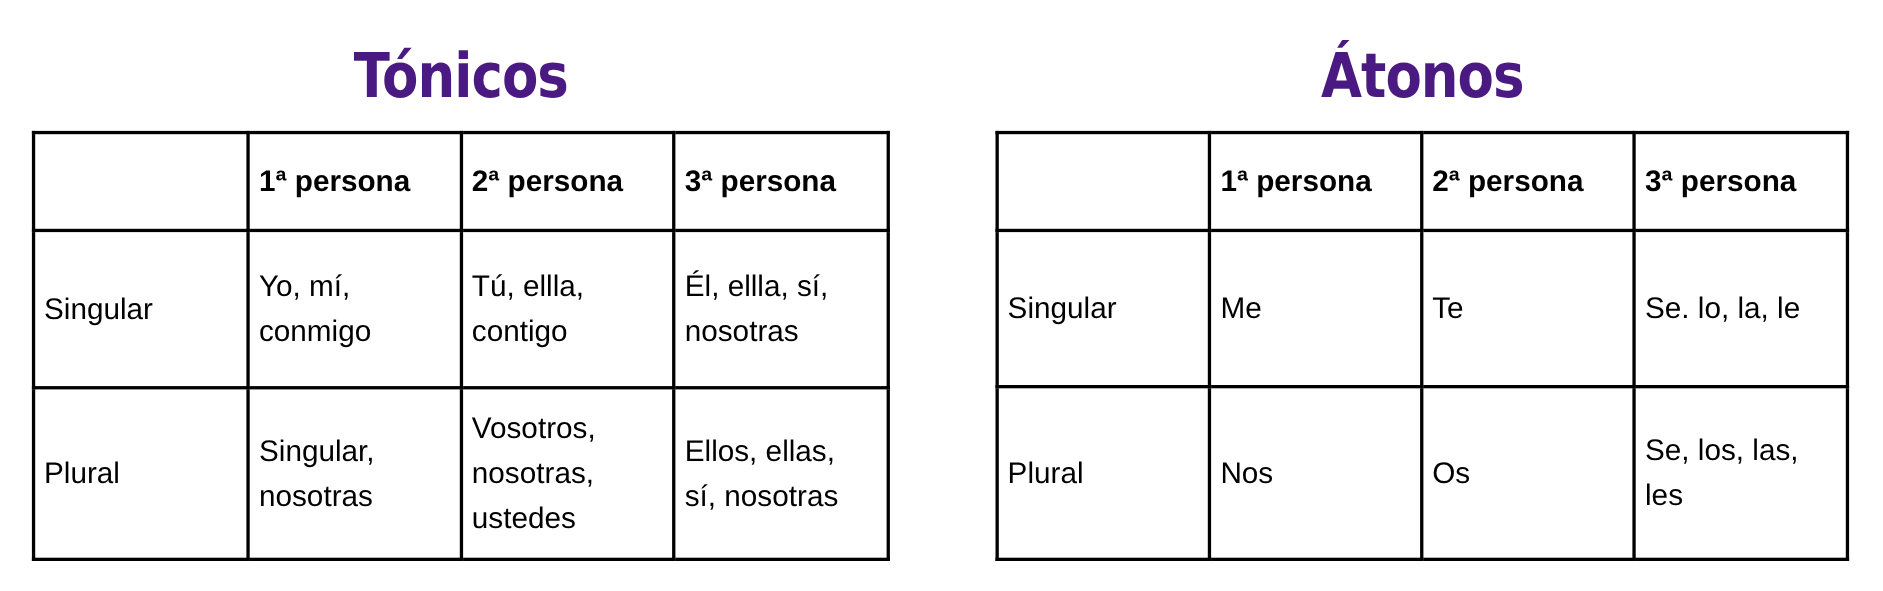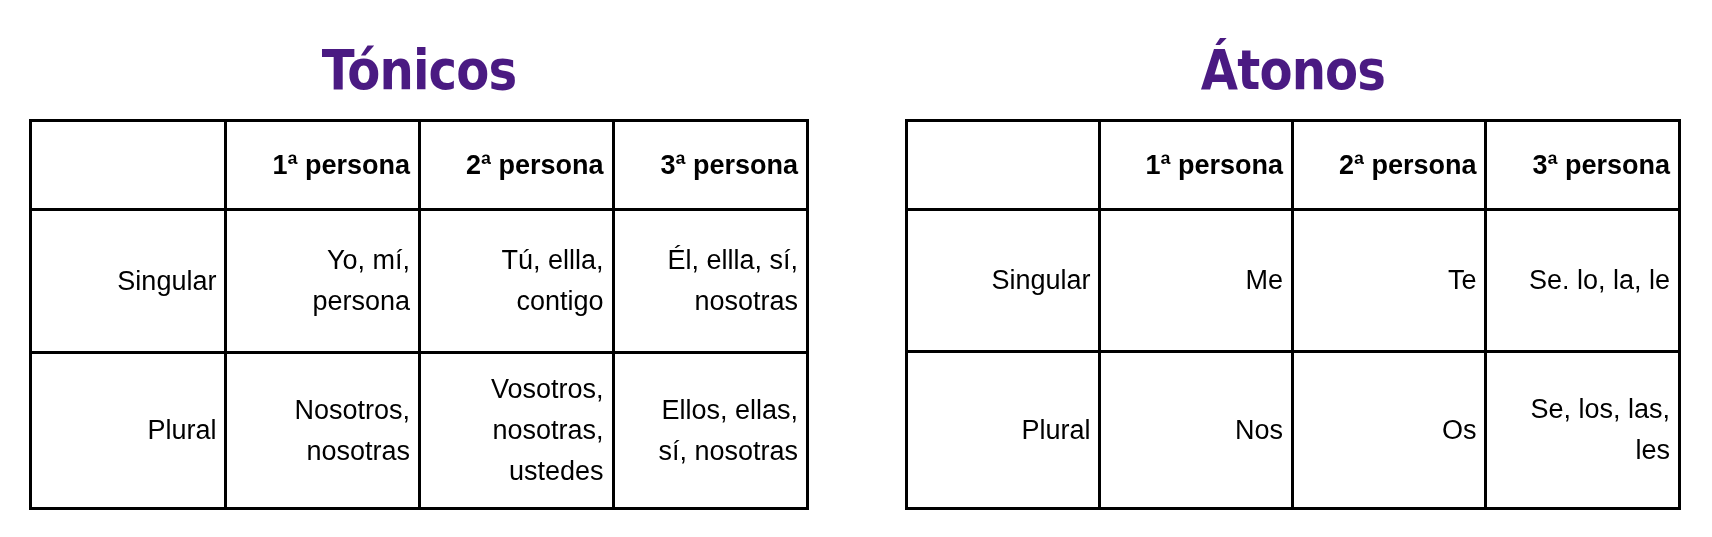--- a/index.html
+++ b/index.html
@@ -9,21 +9,21 @@
       position: absolute; top: 32px; left: 0; right: 0; text-align: center;
       font-family: "DejaVu Sans", sans-serif; font-weight: bold;
       font-size: 56px; letter-spacing: -1px; line-height: 76px;
       transform: scaleX(0.86);
     }
     table.grid {
       position: absolute; top: 119px; left: 0;
       border-collapse: collapse; table-layout: fixed;
     }
     table.grid td {
-      border: 3px solid #000; text-align: right; vertical-align: middle;
+      border: 3px solid #000; text-align: left; vertical-align: middle;
       font-size: 27px; line-height: 41px; padding: 14px 8px;
     }
     table.grid td.hdr { font-weight: bold; font-size: 27px; }
     table.grid td.rowlab { font-weight: normal; }
     .cell-text { white-space: pre-line; display: inline-block; }
   </style>
 </head>
 <body>
 
 <div class="block" style="left:29px; width:780px;">
@@ -38,29 +38,29 @@
     <tbody>
         <tr style="height:89px;">
       <td class="hdr"><span></span></td>
       <td class="hdr"><span>1ª persona</span></td>
       <td class="hdr"><span>2ª persona</span></td>
       <td class="hdr"><span>3ª persona</span></td>
     </tr>
     <tr style="height:143px;">
       <td class="rowlab"><span>Singular</span></td>
       <td><span class="cell-text">Yo, mí,
-persona</span></td>
+conmigo</span></td>
       <td><span class="cell-text">Tú, ellla,
 contigo</span></td>
       <td><span class="cell-text">Él, ellla, sí,
 nosotras</span></td>
     </tr>
     <tr style="height:156px;">
       <td class="rowlab"><span>Plural</span></td>
-      <td><span class="cell-text">Nosotros,
+      <td><span class="cell-text">Singular,
 nosotras</span></td>
       <td><span class="cell-text">Vosotros,
 nosotras,
 ustedes</span></td>
       <td><span class="cell-text">Ellos, ellas,
 sí, nosotras</span></td>
     </tr>
   </tbody>
     </table>
 </div>

